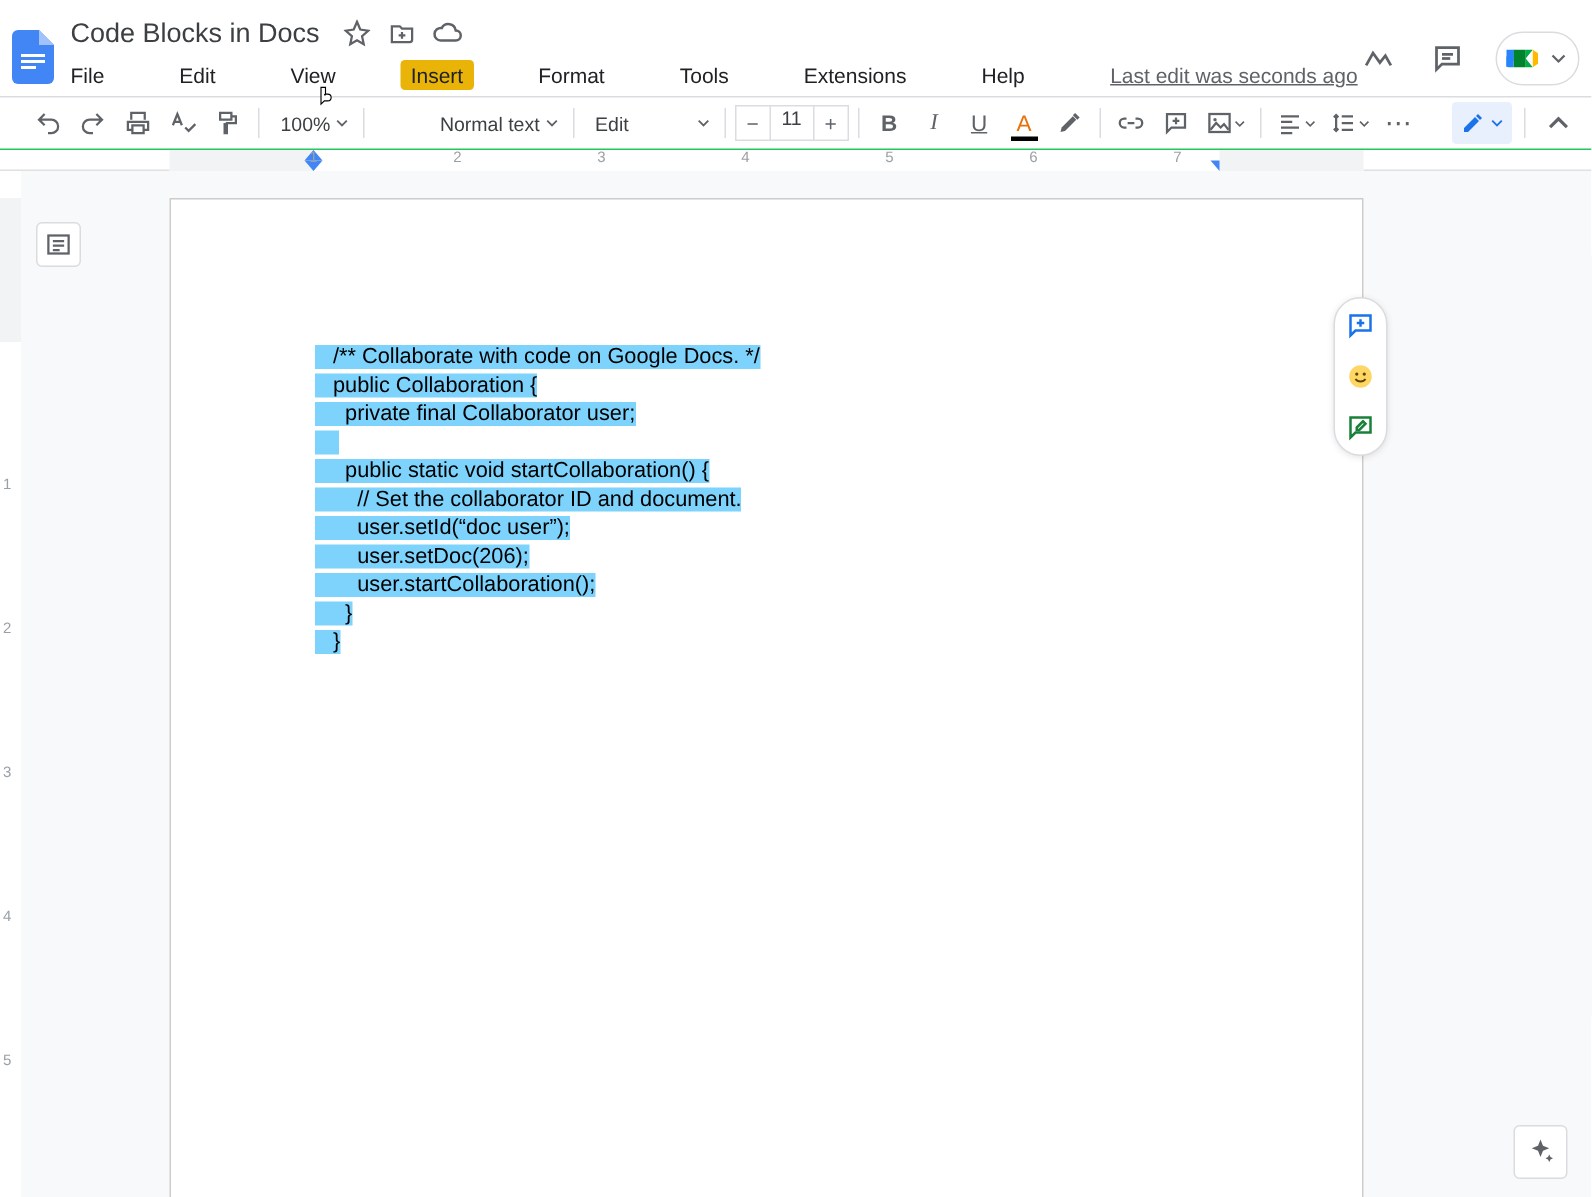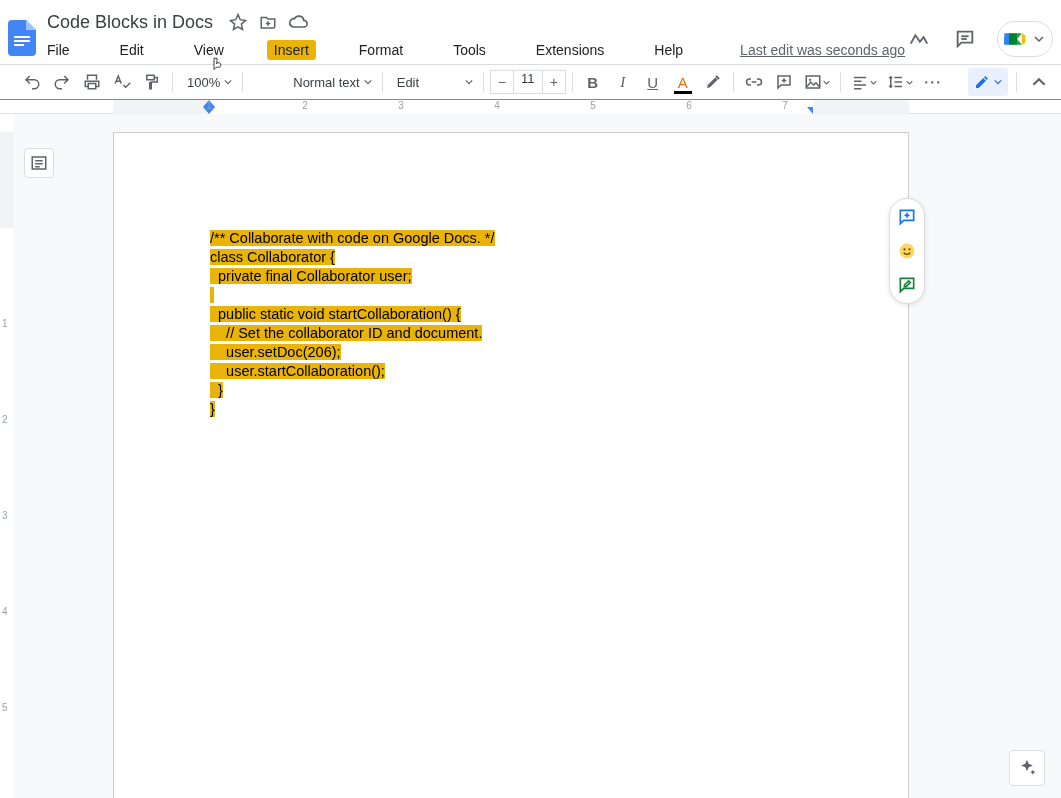--- a/index.html
+++ b/index.html
@@ -232,21 +232,22 @@
   .page-content {
     position: absolute;
     left: 96px; top: 96px;
     right: 96px;
     font-family: Arial, sans-serif;
     font-size: 14.5px;
     line-height: 19px;
     color: #000;
   }
   .hl {
-    background: #eab308;
+    background: #7dd3fc;
+    padding-left: 12px;
   }
   .code-line { white-space: pre; }
 
   
   .outline-btn {
     position: absolute;
     left: 24px; top: 148px;
     width: 30px; height: 30px;
     border: 1px solid #dadce0;
     border-radius: 4px;
@@ -518,25 +519,26 @@
       <div class="ruler-num" style="left: 480px;">5</div>
       <div class="ruler-num" style="left: 576px;">6</div>
       <div class="ruler-num" style="left: 672px;">7</div>
     </div>
 </div>
 
 <div class="canvas">
   <div class="page">
     <div class="page-content" id="page-content">
         <div class="code-line"><span class="hl">/** Collaborate with code on Google Docs. */</span></div>
-        <div class="code-line"><span class="hl">class Collaborator {</span></div>
+        <div class="code-line"><span class="hl">public Collaboration {</span></div>
         <div class="code-line"><span class="hl">  private final Collaborator user;</span></div>
         <div class="code-line"><span class="hl"> </span></div>
         <div class="code-line"><span class="hl">  public static void startCollaboration() {</span></div>
         <div class="code-line"><span class="hl">    // Set the collaborator ID and document.</span></div>
+        <div class="code-line"><span class="hl">    user.setId(“doc user”);</span></div>
         <div class="code-line"><span class="hl">    user.setDoc(206);</span></div>
         <div class="code-line"><span class="hl">    user.startCollaboration();</span></div>
         <div class="code-line"><span class="hl">  }</span></div>
         <div class="code-line"><span class="hl">}</span></div>
       </div>
   </div>
 </div>
 
 <div class="ruler-v" id="ruler-v">
   <div class="rv-shade" style="top:18px;height:96px"></div>

